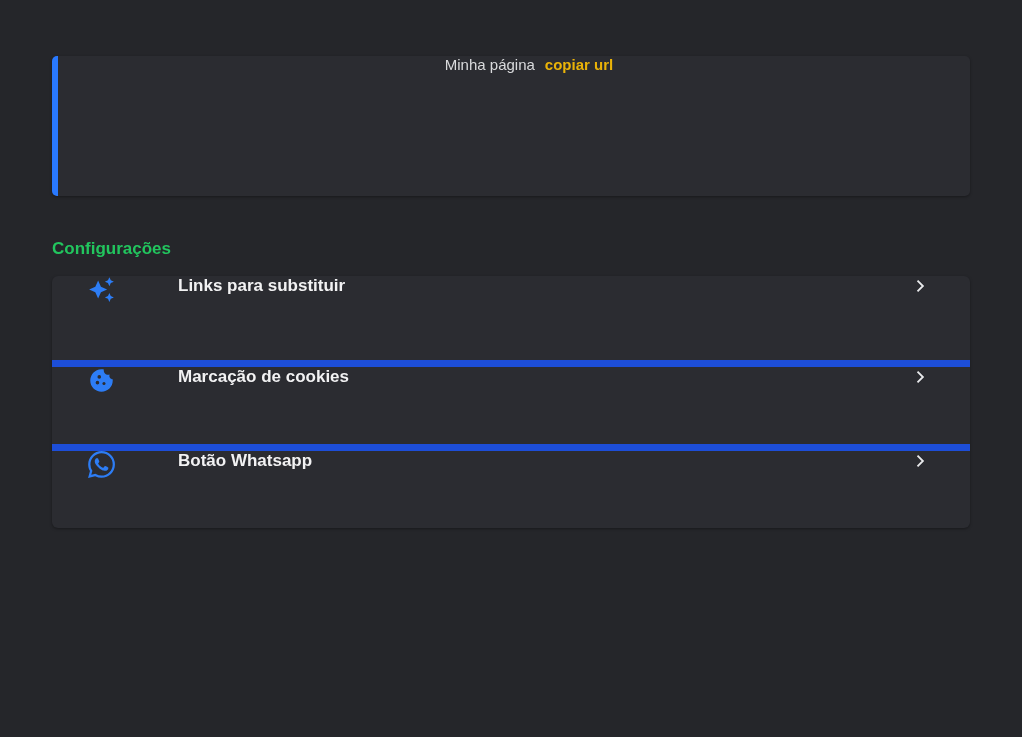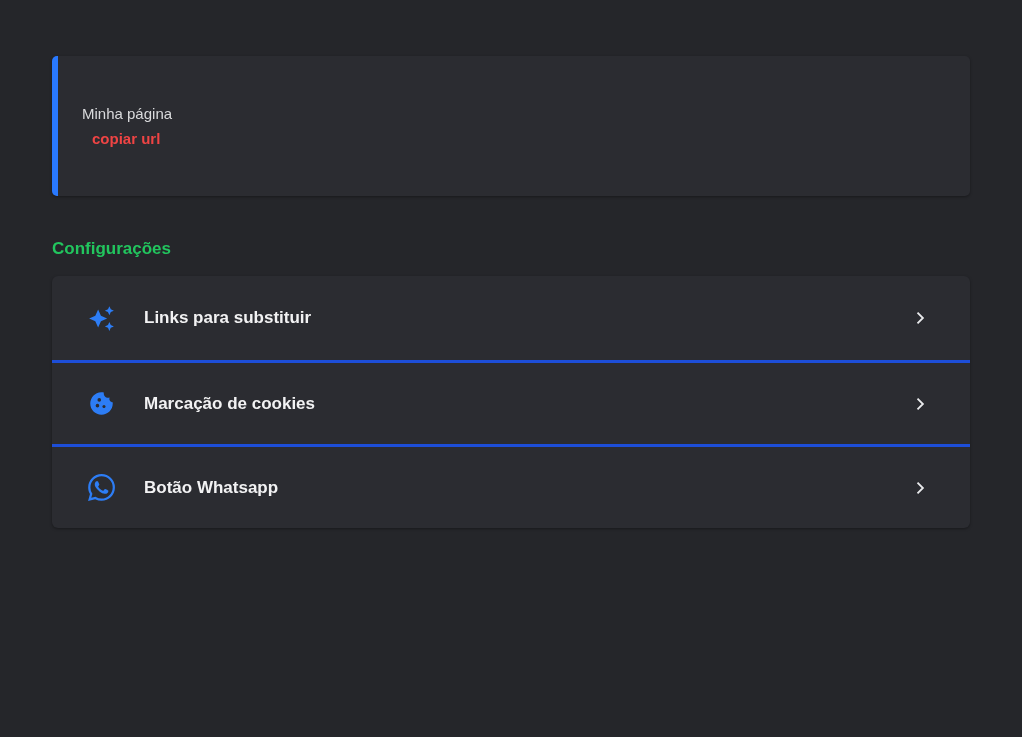--- a/index.html
+++ b/index.html
@@ -14,40 +14,40 @@
 
   
   .url-card {
     margin-top: 56px;
     height: 140px;
     background: #2b2c31;
     border-left: 6px solid #2979ff;
     border-radius: 5px;
     box-shadow: 0 1px 3px rgba(0,0,0,0.35);
     display: flex;
-    flex-direction: column;
+    flex-direction: row;
     justify-content: center;
-    padding-left: 24px;
+    padding-left: 30px;
   }
   .card-label {
     color: #d9dadc;
     font-size: 15px;
     line-height: 1.2;
     margin-bottom: 7px;
   }
   .card-url {
     color: #f5f5f6;
     font-size: 20px;
     font-weight: 500;
     letter-spacing: 0.2px;
     line-height: 1.2;
     margin-bottom: 7px;
   }
   .copy-link {
-    color: #ef4444;
+    color: #eab308;
     font-size: 15px;
     font-weight: 700;
     line-height: 1.2;
     cursor: pointer;
     align-self: flex-start;
     margin-left: 10px;
   }
 
   
   .section-heading {
@@ -60,26 +60,26 @@
 
   
   .settings-list {
     background: #2b2c31;
     border-radius: 6px;
     box-shadow: 0 1px 3px rgba(0,0,0,0.35);
     overflow: hidden;
   }
   .settings-row {
     display: flex;
-    align-items: center;
     height: 84px;
     padding: 0 40px 0 36px;
     cursor: pointer;
+    gap: 34px;
   }
-  .settings-row + .settings-row { border-top: 3px solid #1d4ed8; }
+  .settings-row + .settings-row { border-top: 7px solid #1d4ed8; }
   .settings-row.tall { height: 103px; }
   .row-icon {
     width: 27px; height: 27px;
     flex: none;
     margin-right: 29px;
     display: flex; align-items: center; justify-content: center;
   }
   .row-icon svg { width: 100%; height: 100%; display: block; }
   .row-text { display: flex; flex-direction: column; }
   .row-badge {

